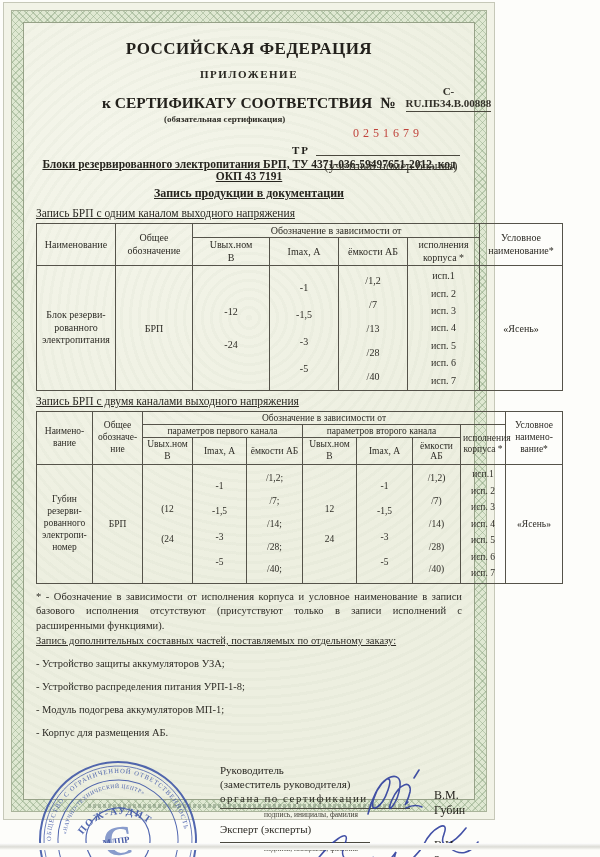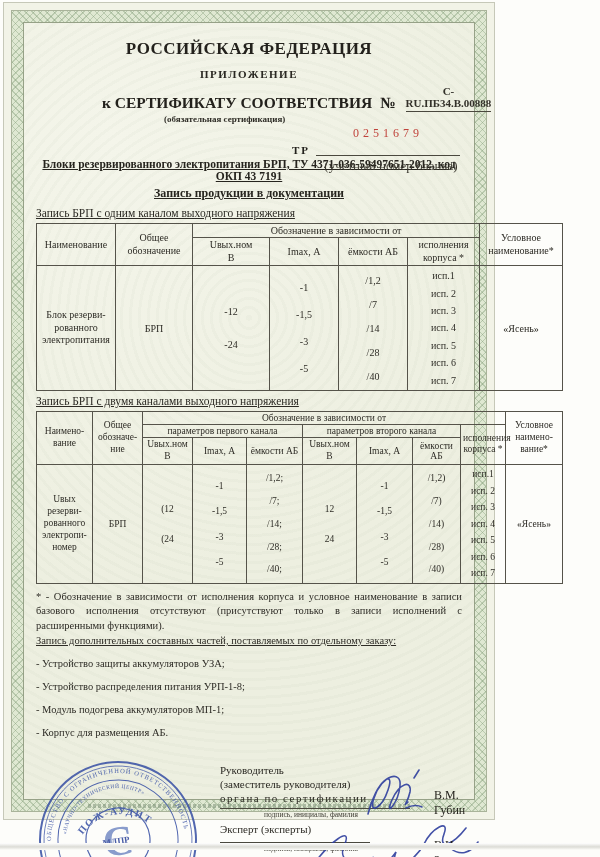--- a/index.html
+++ b/index.html
@@ -174,21 +174,21 @@
                 <span>-1</span>
                   <span>-1,5</span>
                 <span>-3</span>
                   <span>-5</span>
               </div>
             </td>
             <td>
               <div class="stack p5">
                 <span>/1,2</span>
                   <span>/7</span>
-                <span>/14</span>
+                <span>/13</span>
                   <span>/28</span>
                 <span>/40</span>
               </div>
             </td>
             <td>
               <div class="stack p7">
                 <span>исп.1</span>
                   <span>исп. 2</span>
                 <span>исп. 3</span>
                   <span>исп. 4</span>
@@ -254,21 +254,21 @@
               <span class="line">Uвых.ном</span>
                 <span class="line">В</span>
             </th>
             <th>Imax, А</th>
             <th>ёмкости АБ</th>
           </tr>
         </thead>
         <tbody>
           <tr>
             <td class="namecell">
-              <span class="line">Uвых</span>
+              <span class="line">Губин</span>
               <span class="line">резерви-</span>
               <span class="line">рованного</span>
               <span class="line">электропи-</span>
               <span class="line">номер</span>
             </td>
             <td>БРП</td>
             <td>
               <div class="stack p2">
                   <span>(12</span>
                   <span>(24</span>

